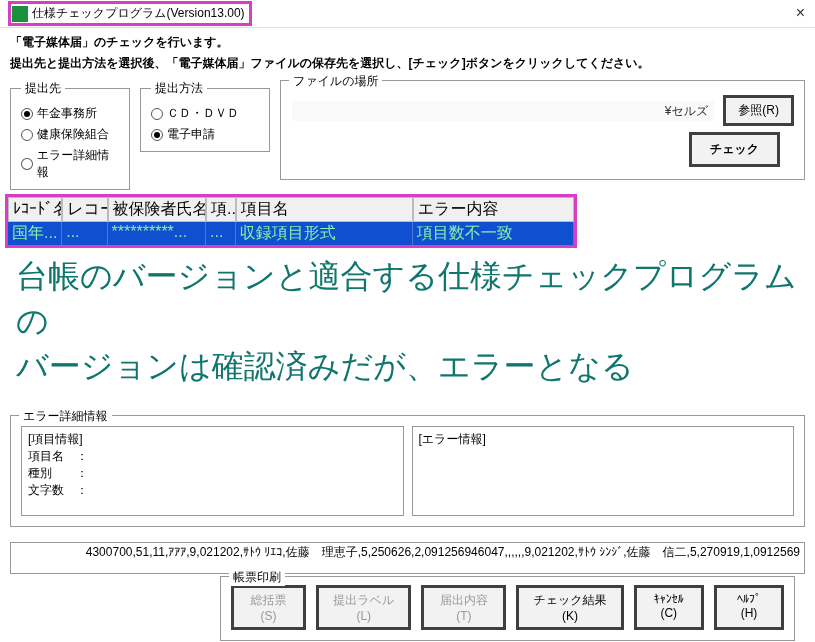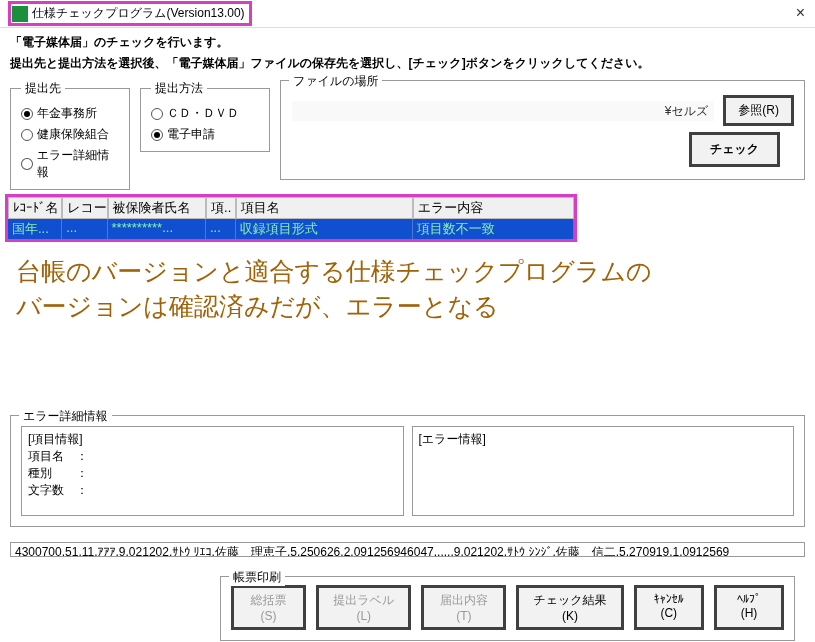--- a/index.html
+++ b/index.html
@@ -90,43 +90,43 @@
   .btn.disabled { color: #999; }
   .check-row { text-align: right; margin: 6px 14px 2px; font-weight: bold; }
 
   .grid-wrap {
     margin: 2px 5px 0;
     border: 3px solid #d63fc3;
     width: 572px;
   }
   .grid-head, .grid-row {
     display: flex;
-    font-size: 13px;
+    font-size: 16px;
     justify-content: space-between;
   }
   .grid-head .gc {
     background: #f0f0f0;
     border: 1px solid #bbb;
     padding: 1px 4px;
     overflow: hidden; white-space: nowrap; text-overflow: clip;
   }
   .grid-row .gc {
     background: #1050d0;
     color: #86efac;
     border-right: 1px solid #4a78d8;
     padding: 1px 4px;
     overflow: hidden; white-space: nowrap;
   }
   .c0{width:55px}.c1{width:46px}.c2{width:100px}.c3{width:30px}.c4{width:180px}.c5{width:164px}
 
   .overlay-text {
     position: absolute;
     left: 16px; top: 254px;
-    font-size: 25px;
-    color: #a16207;
+    font-size: 32px;
+    color: #0f766e;
     font-weight: 500;
     line-height: 1.4;
     font-family: "Meiryo", sans-serif;
   }
 
   .detail-group {
     position: absolute;
     left: 10px; right: 10px; top: 415px;
     border: 1px solid #999;
     padding: 10px;
@@ -138,22 +138,22 @@
     display: flex; gap: 8px;
   }
   .detail-box {
     flex: 1; height: 90px; border: 1px solid #999; background: #fff;
     padding: 4px 6px; overflow: hidden;
   }
   .detail-box .lab { display: block; }
 
   .raw-line {
     position: absolute; left: 10px; right: 10px; top: 542px;
-    border: 1px solid #999; height: 15px; padding: 1px 4px;
-    overflow: hidden; white-space: nowrap; font-size: 12px;
+    border: 1px solid #999; height: 32px; padding: 1px 4px;
+    overflow: hidden; white-space: nowrap; font-size: 12px; text-align: right;
   }
 
   .bottom-group {
     position: absolute; left: 220px; right: 20px; top: 576px;
     border: 1px solid #999; padding: 8px 10px 10px;
   }
   .bottom-group .legend {
     position: absolute; top: -8px; left: 8px; background: #fff; padding: 0 4px;
   }
   .bottom-row { display: flex; gap: 10px; }

